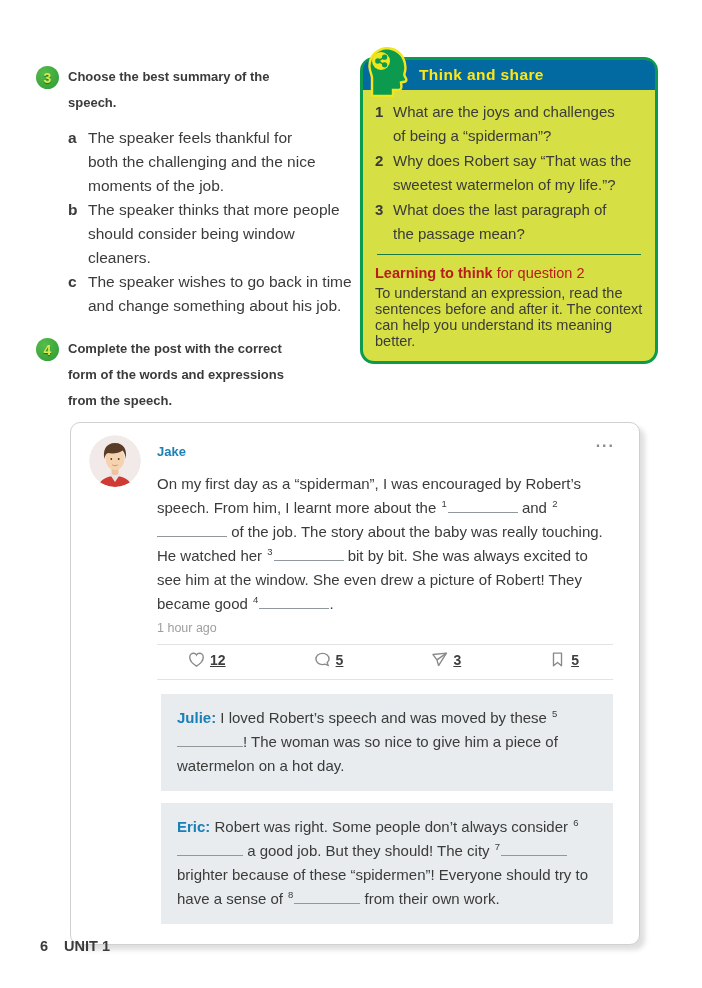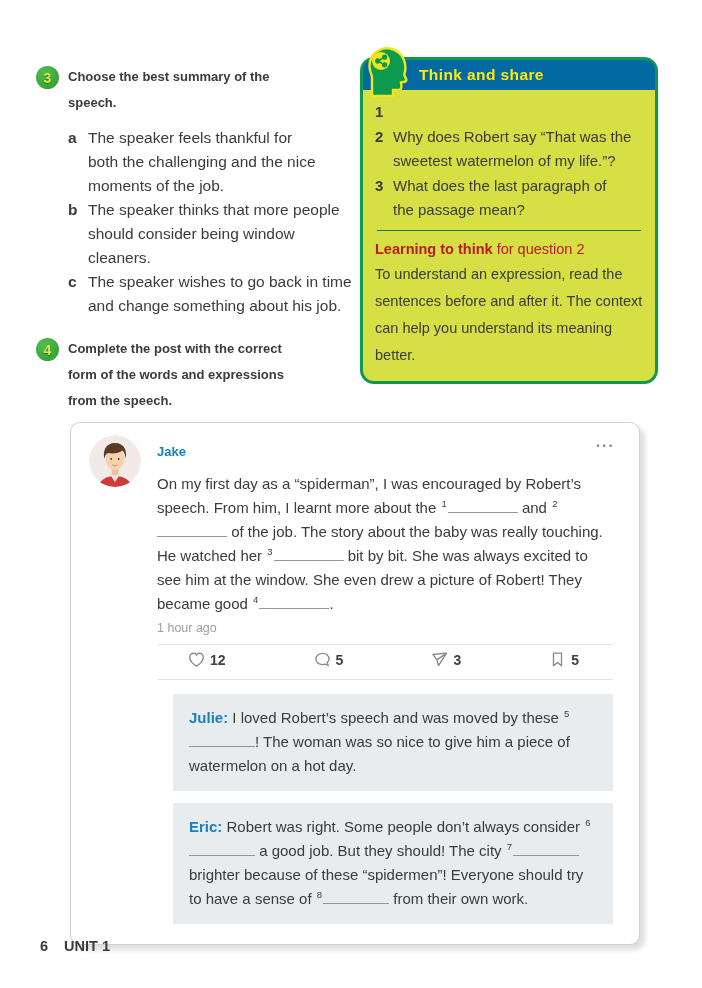--- a/index.html
+++ b/index.html
@@ -38,21 +38,21 @@
     display:flex; align-items:center; padding-left:56px;
   }
   .tas-title { color:#ffe714; font-weight:800; font-size:15.5px; letter-spacing:.4px; }
   .tas-icon { position:absolute; left:3px; top:-13px; width:46px; height:50px; }
   .tas-body { padding:10px 12px 12px 12px; }
   .tas-q { display:flex; gap:7px; font-size:15px; line-height:24px; margin-bottom:1px; }
   .tas-qnum { font-weight:700; width:11px; flex:0 0 auto; }
   .tas-divider { border-top:1.5px solid #1a7a45; margin:8px 2px 8px 2px; }
   .lt-title-row { font-size:14.5px; line-height:20px; color:#b91c1c; }
   .lt-title { font-weight:800; }
-  .lt-text { font-size:14.5px; line-height:27px; margin-top:2px; }
+  .lt-text { font-size:14.5px; line-height:16px; margin-top:2px; }
 
   
   .card {
     position:absolute; left:70px; top:422px; width:570px;
     background:#fff; border:1px solid #d0d0d0; border-radius:10px;
     box-shadow:5px 5px 5px rgba(0,0,0,0.13);
     padding:16px 0 20px 0;
   }
   .card-inner { position:relative; padding-left:86px; padding-right:26px; }
   .avatar {
@@ -67,25 +67,25 @@
   .post-text { font-size:15px; line-height:24px; margin-top:7px; }
   sup.bnum { font-size:9.5px; line-height:0; margin:0 1px 0 1px; }
   .bline { display:inline-block; width:70px; border-bottom:1px solid #8f989b; height:13px; }
   .bline.short { width:66px; }
   .timestamp { color:#9e9e9e; font-size:12.5px; margin-top:5px; }
   .rule { border-top:1px solid #e3e3e3; margin-top:9px; }
   .actions {
     display:flex; justify-content:space-between;
     padding:5px 34px 5px 30px; align-items:center;
   }
-  .action { display:flex; align-items:center; gap:4px; cursor:pointer; }
+  .action { display:flex; align-items:center; gap:4px; cursor:pointer;text-decoration:underline; }
   .action svg { display:block; }
   .action .count { font-size:14px; font-weight:600; color:#3f3f3e; }
   .comment {
-    background:#e8ecef; margin:14px 0 0 16px; padding:12px 16px 13px 16px;
+    background:#e8ecef; margin:14px 0 0 4px; padding:12px 16px 13px 16px;
     font-size:15px; line-height:24px;
   }
   .comment .cname { color:#1b80b6; font-weight:700; }
 
   
   .footer { position:absolute; left:40px; top:938px; font-weight:700; font-size:14.5px; display:flex; gap:16px; }
 </style>
 </head>
 <body>
 
@@ -127,20 +127,22 @@
       <circle cx="18.6" cy="10.2" r="1.9"></circle>
       <circle cx="18.6" cy="17.8" r="1.9"></circle>
     </g>
   </svg>
   <div class="tas-header">
     <span class="tas-title">Think and share</span>
   </div>
   <div class="tas-body">
     <div class="tas-q">
       <span class="tas-qnum">1</span>
+      <span class="preline">What are the joys and challenges
+of being a “spiderman”?</span>
     </div>
     <div class="tas-q">
       <span class="tas-qnum">2</span>
       <span class="preline">Why does Robert say “That was the
 sweetest watermelon of my life.”?</span>
     </div>
     <div class="tas-q">
       <span class="tas-qnum">3</span>
       <span class="preline">What does the last paragraph of
 the passage mean?</span>

